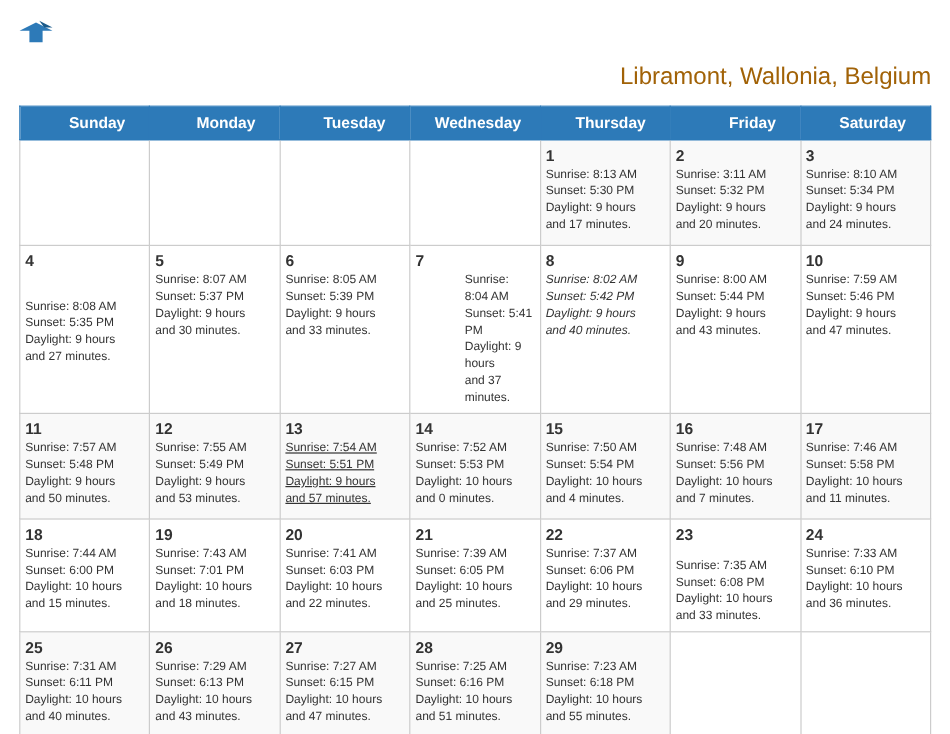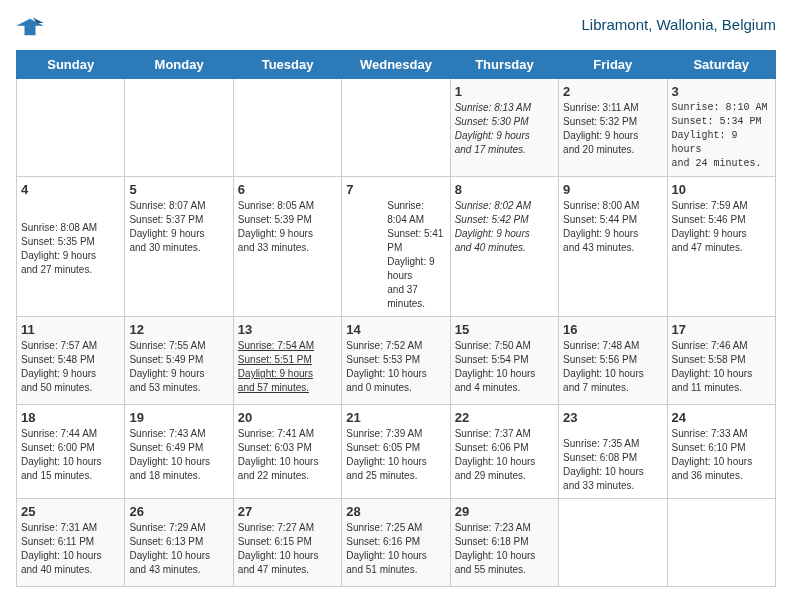--- a/index.html
+++ b/index.html
@@ -27,35 +27,36 @@
     }
     .title-block {
       text-align: right;
     }
     .calendar-title {
       font-size: 36px;
       font-weight: bold;
       color: #333;
     }
     .calendar-subtitle {
-      font-size: 15px;
-      color: #0c4a6e;
+      font-size: 20px;
+      color: #a16207;
+      margin-top: 37px;
     }
     table {
       width: 100%;
       border-collapse: collapse;
       table-layout: fixed;
     }
     thead th {
       background-color: #2d7ab8;
       color: #fff;
       font-size: 13px;
       font-weight: bold;
-      padding: 6px 4px;
-      text-align: center;
+      padding: 6px 20px;
+      text-align: right;
       border: 1px solid #2d7ab8;
     }
     tbody td {
       vertical-align: top;
       border: 1px solid #ccc;
       padding: 5px 4px;
       font-size: 10.5px;
       color: #333;
       height: 88px;
       background: #fff;
@@ -107,35 +108,35 @@
       </tr>
   </thead>
   <tbody id="calendar-body">
   <tr>
         <td class="empty-cell"></td>
         <td class="empty-cell"></td>
         <td class="empty-cell"></td>
         <td class="empty-cell"></td>
         <td>
           <span class="day-number">1</span>
-          <div class="day-info" style="white-space: pre-line; font-style: italic;">Sunrise: 8:13 AM
+          <div class="day-info" style="white-space: pre-line;">Sunrise: 8:13 AM
 Sunset: 5:30 PM
 Daylight: 9 hours
 and 17 minutes.</div>
         </td>
         <td>
           <span class="day-number">2</span>
           <div class="day-info" style="white-space: pre-line;">Sunrise: 3:11 AM
 Sunset: 5:32 PM
 Daylight: 9 hours
 and 20 minutes.</div>
         </td>
         <td>
           <span class="day-number">3</span>
-          <div class="day-info" style="white-space: pre-line; font-family: Liberation Mono, monospace;">Sunrise: 8:10 AM
+          <div class="day-info" style="white-space: pre-line;">Sunrise: 8:10 AM
 Sunset: 5:34 PM
 Daylight: 9 hours
 and 24 minutes.</div>
         </td>
       </tr>
       <tr>
         <td>
           <span class="day-number">4</span>
           <div class="day-info" style="white-space: pre-line; margin-top: 24px;">Sunrise: 8:08 AM
 Sunset: 5:35 PM
@@ -240,21 +241,21 @@
         <td>
           <span class="day-number">18</span>
           <div class="day-info" style="white-space: pre-line;">Sunrise: 7:44 AM
 Sunset: 6:00 PM
 Daylight: 10 hours
 and 15 minutes.</div>
         </td>
         <td>
           <span class="day-number">19</span>
           <div class="day-info" style="white-space: pre-line;">Sunrise: 7:43 AM
-Sunset: 6:49 PM
+Sunset: 7:01 PM
 Daylight: 10 hours
 and 18 minutes.</div>
         </td>
         <td>
           <span class="day-number">20</span>
           <div class="day-info" style="white-space: pre-line;">Sunrise: 7:41 AM
 Sunset: 6:03 PM
 Daylight: 10 hours
 and 22 minutes.</div>
         </td>

